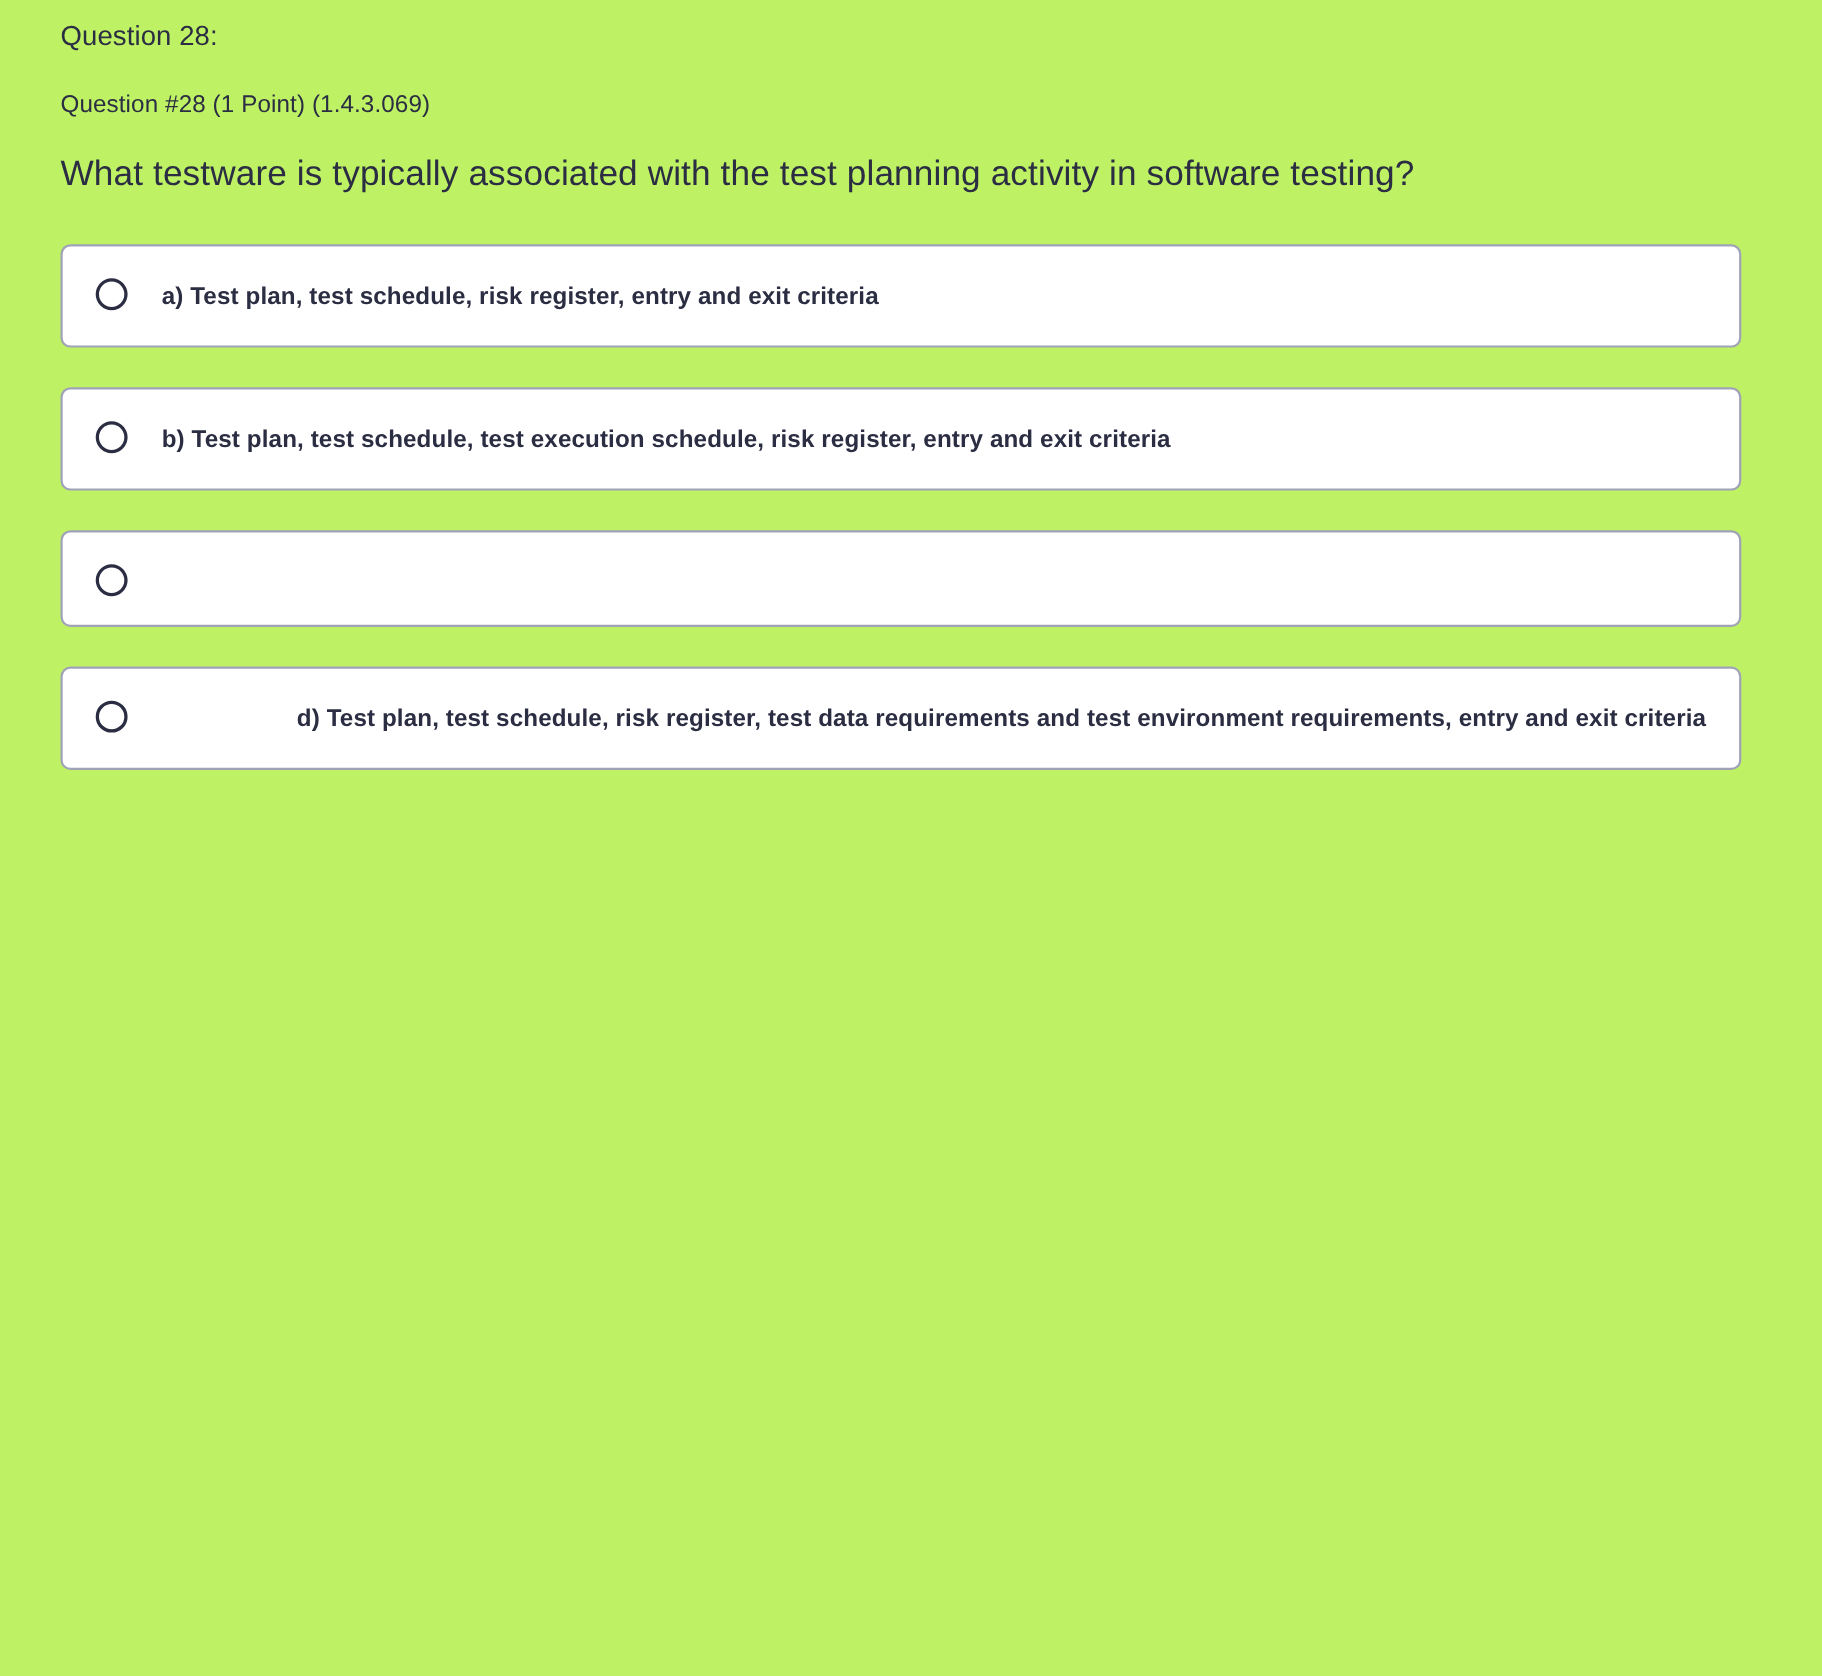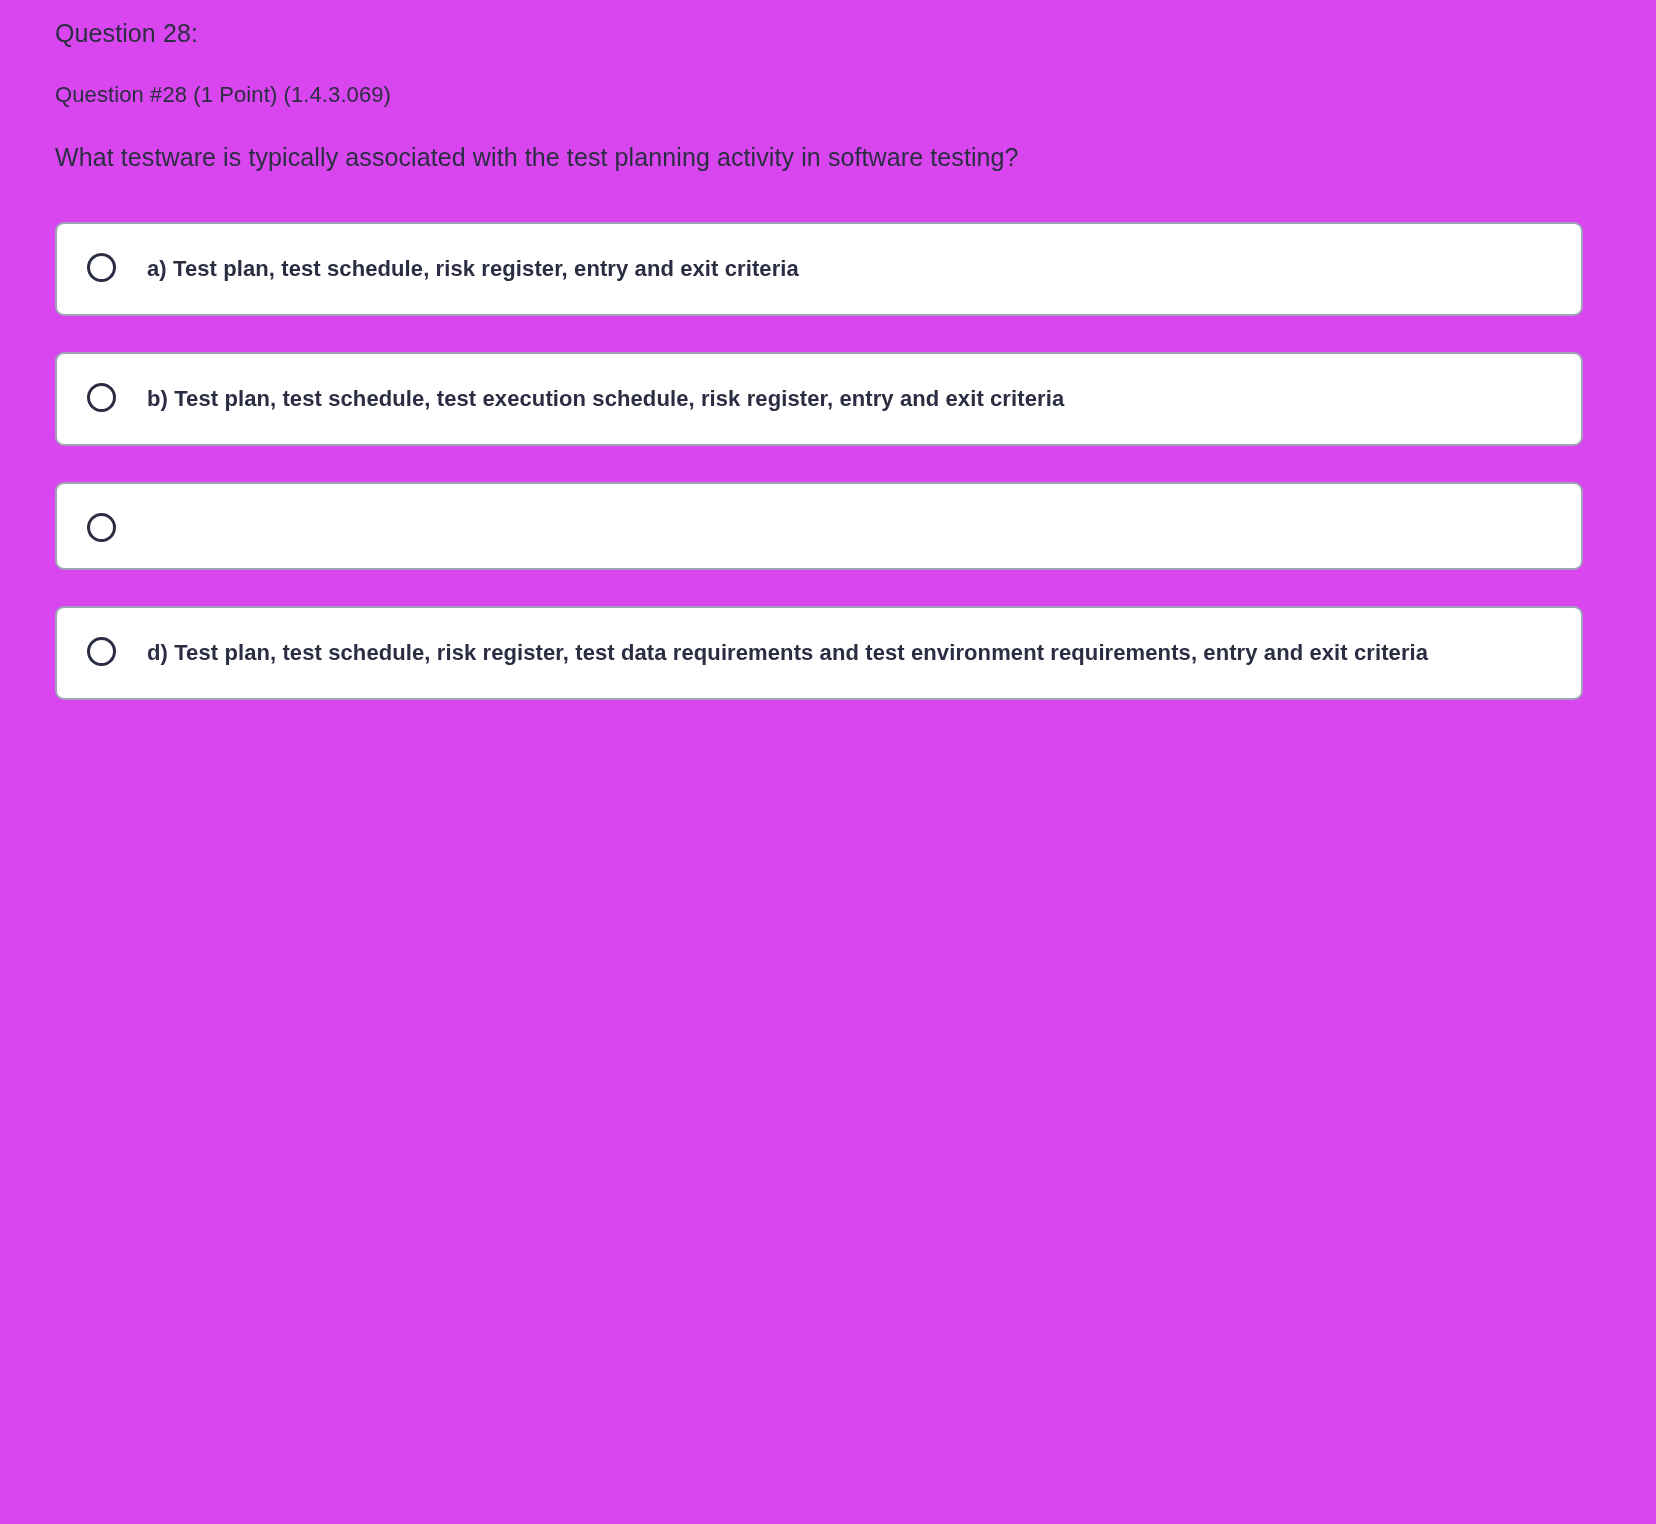--- a/index.html
+++ b/index.html
@@ -13,21 +13,21 @@
     font-family: "Liberation Sans", sans-serif;
     color: #2b2d42;
     -webkit-font-smoothing: antialiased;
     overflow: hidden;
   }
 
   .page {
     position: relative;
     width: 1656px;
     height: 1524px;
-    background: #d946ef;
+    background: #bef264;
     box-sizing: border-box;
     padding: 0;
   }
 
   
   .header-block {
     position: absolute;
     left: 55px;
     top: 16px;
     width: 1530px;
@@ -45,21 +45,21 @@
   .q-meta {
     font-size: 22px;
     font-weight: 400;
     line-height: 34px;
     color: #2b2d42;
     letter-spacing: 0.1px;
     margin: 0 0 28px 0;
   }
 
   .q-text {
-    font-size: 25px;
+    font-size: 32px;
     font-weight: 400;
     line-height: 34px;
     color: #2b2d42;
     letter-spacing: 0.1px;
     margin: 0;
   }
 
   
   .options {
     position: absolute;
@@ -77,20 +77,21 @@
     background: #ffffff;
     margin-bottom: 36px;
     padding: 26px 30px 26px 30px;
     display: flex;
     align-items: flex-start;
     cursor: pointer;
   }
 
   .option-card:last-child {
     margin-bottom: 0;
+    text-align: right;
   }
 
   .radio {
     flex: 0 0 auto;
     width: 29px;
     height: 29px;
     border: 3px solid #2b2d42;
     border-radius: 50%;
     background: transparent;
     box-sizing: border-box;

